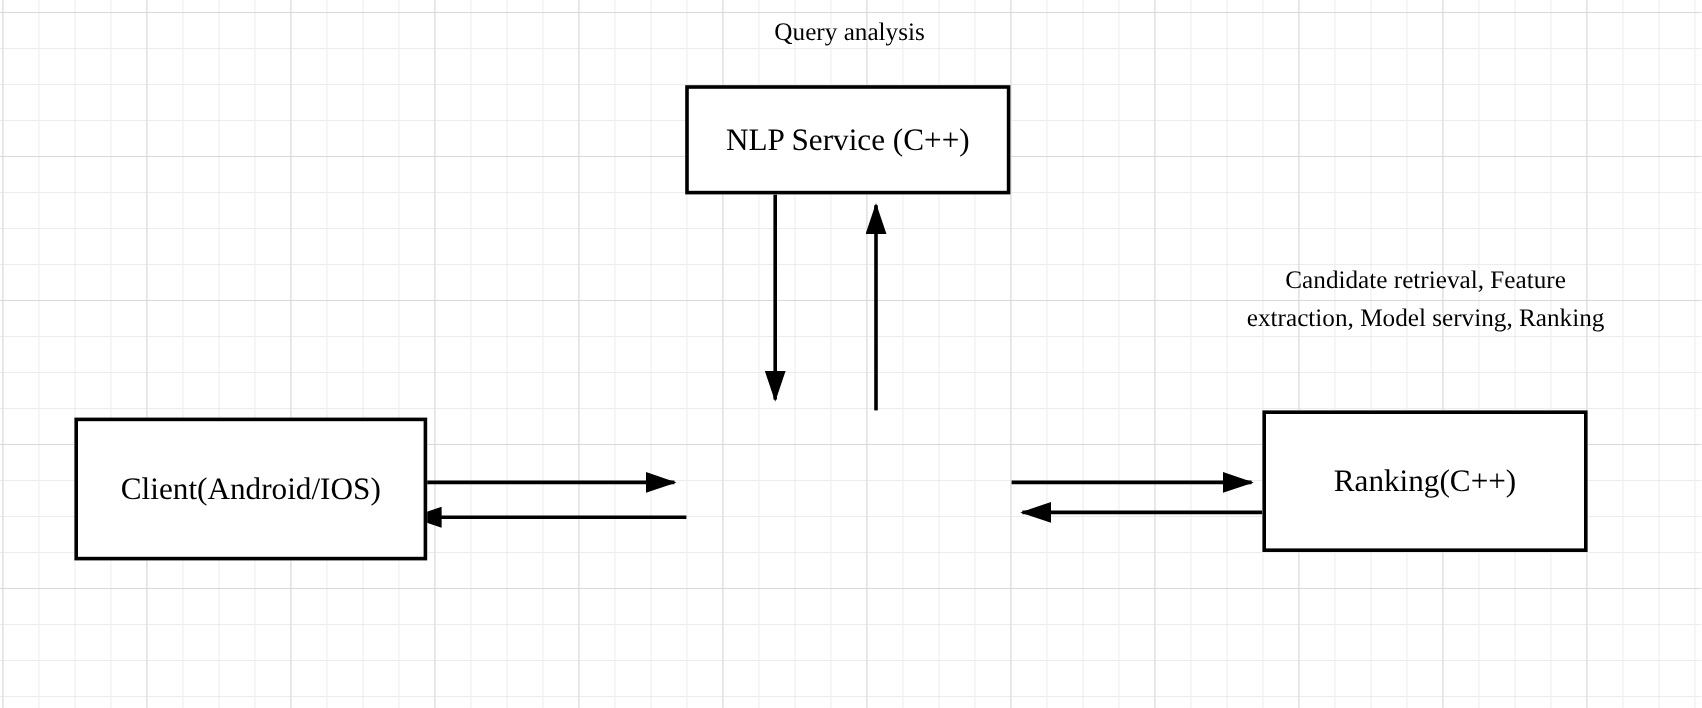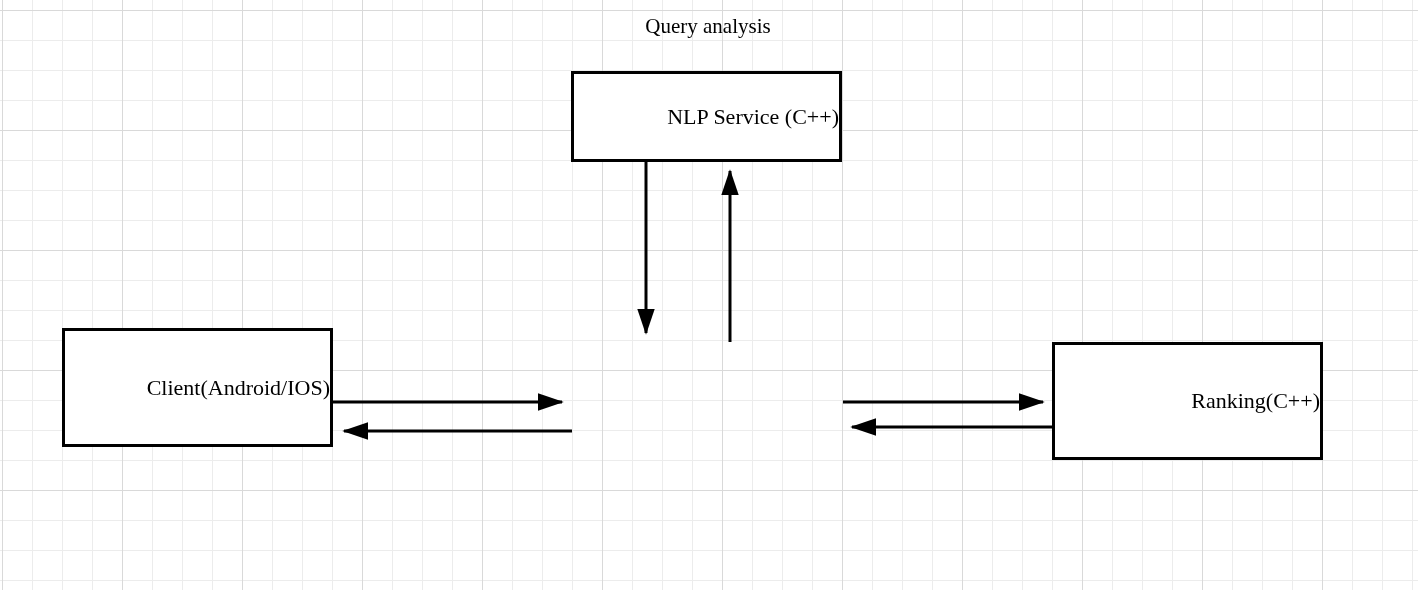--- a/index.html
+++ b/index.html
@@ -23,28 +23,28 @@
     background-size: 120px 120px, 120px 120px, 30px 30px, 30px 30px;
     background-position: 2px 10px, 2px 10px, 2px 10px, 2px 10px;
   }
   .node {
     position: absolute;
     box-sizing: border-box;
     border: 3px solid #000000;
     background: #ffffff;
     display: flex;
     align-items: center;
-    justify-content: flex-end;
+    justify-content: center;
     text-align: center;
-    font-size: 22px;
+    font-size: 26px;
     color: #000000;
     line-height: 1.45;
   }
   .node-nlp     { left: 571px; top:  71px; width: 271px; height:  91px; }
-  .node-client  { left:  62px; top: 328px; width: 271px; height: 119px; }
+  .node-client  { left:  62px; top: 348px; width: 294px; height: 119px; }
   .node-server  { left: 571px; top: 342px; width: 272px; height: 119px; }
   .node-backend { left: 1052px; top: 342px; width: 271px; height: 118px; }
   .node-server .node-label { max-width: 232px; }
   .free-label {
     position: absolute;
     text-align: center;
     font-size: 21px;
     color: #000000;
     line-height: 32px;
   }
@@ -73,20 +73,21 @@
     <line x1="333" y1="402" x2="562" y2="402" stroke="#000000" stroke-width="3" marker-end="url(#arrowhead)"></line>
     <line x1="572" y1="431" x2="344" y2="431" stroke="#000000" stroke-width="3" marker-end="url(#arrowhead)"></line>
     <line x1="843" y1="402" x2="1043" y2="402" stroke="#000000" stroke-width="3" marker-end="url(#arrowhead)"></line>
     <line x1="1052" y1="427" x2="852" y2="427" stroke="#000000" stroke-width="3" marker-end="url(#arrowhead)"></line>
     <line x1="646" y1="162" x2="646" y2="333" stroke="#000000" stroke-width="3" marker-end="url(#arrowhead)"></line>
     <line x1="730" y1="342" x2="730" y2="171" stroke="#000000" stroke-width="3" marker-end="url(#arrowhead)"></line>
   </svg>
 
   <div class="free-label label-query">Query analysis</div>
 
+  <div class="free-label label-annotation">Candidate retrieval, Feature extraction, Model serving, Ranking</div>
 
   <div class="node node-nlp">
     <span class="node-label">NLP Service (C++)</span>
   </div>
 
   <div class="node node-client">
     <span class="node-label">Client(Android/IOS)</span>
   </div>
 
 

